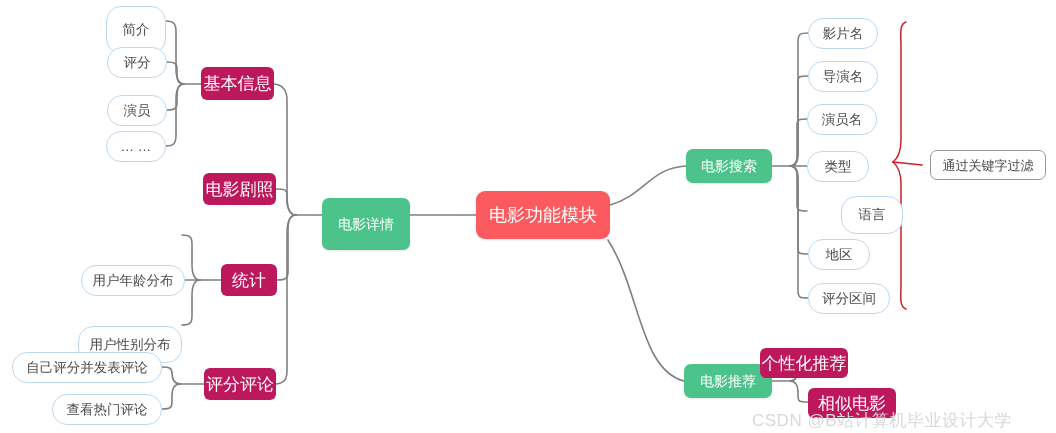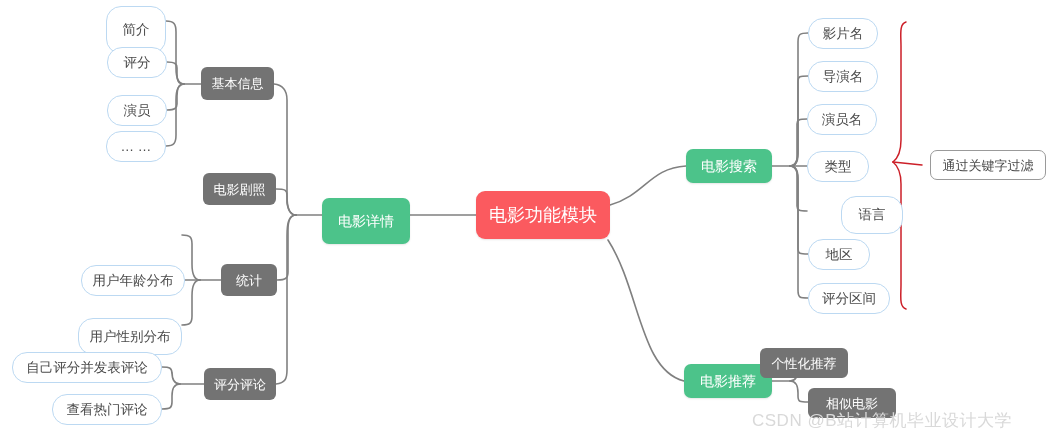--- a/index.html
+++ b/index.html
@@ -42,24 +42,24 @@
     box-shadow: 0 1px 2px rgba(0,0,0,0.10);
   }
   .node-green {
     background: #4cc38a;
     color: #ffffff;
     border-radius: 7px;
     font-size: 14px;
     box-shadow: 0 1px 2px rgba(0,0,0,0.10);
   }
   .node-orange {
-    background: #737373;
+    background: #be185d;
     color: #ffffff;
     border-radius: 6px;
-    font-size: 13px;
+    font-size: 17px;
     text-align: right;
   }
   .node-leaf {
     background: #ffffff;
     color: #4a4a4a;
     border: 1.4px solid #bcd9f2;
     border-radius: 15px;
     font-size: 13.5px;
   }
   .node-annot {
@@ -128,39 +128,39 @@
 
     <g fill="none" stroke="#cc1f28" stroke-width="1.5" stroke-linecap="round">
       <path d="M 906,22 C 899,24 901,35 901,46 L 901,140 C 901,152 898,158 893,162"></path>
       <path d="M 893,162 C 898,166 901,172 901,184 L 901,285 C 901,296 899,307 906,309"></path>
       <path d="M 893,162 L 922,165"></path>
     </g>
   </svg>
 
   <div class="node node-center" style="left:476px; top:191px; width:134px; height:48px;">电影功能模块</div>
 
-  <div class="node node-green" style="left:322px; top:198px; width:88px; height:46px;">电影详情</div>
+  <div class="node node-green" style="left:322px; top:198px; width:88px; height:52px;">电影详情</div>
   <div class="node node-green" style="left:686px; top:149px; width:86px; height:34px;">电影搜索</div>
   <div class="node node-green" style="left:684px; top:364px; width:88px; height:34px;">电影推荐</div>
 
   <div class="node node-orange" style="left:201px; top:67px; width:73px; height:33px;">基本信息</div>
   <div class="node node-orange" style="left:203px; top:173px; width:73px; height:32px;">电影剧照</div>
   <div class="node node-orange" style="left:221px; top:264px; width:56px; height:32px;">统计</div>
   <div class="node node-orange" style="left:204px; top:368px; width:72px; height:32px;">评分评论</div>
 
   <div class="node node-orange" style="left:760px; top:348px; width:88px; height:30px;">个性化推荐</div>
   <div class="node node-orange" style="left:808px; top:388px; width:88px; height:30px;">相似电影</div>
 
   <div class="node node-leaf" style="left:106px; top:6px; width:60px; height:48px;">简介</div>
   <div class="node node-leaf" style="left:107px; top:47px; width:60px; height:31px;">评分</div>
   <div class="node node-leaf" style="left:107px; top:95px; width:60px; height:31px;">演员</div>
   <div class="node node-leaf" style="left:106px; top:131px; width:60px; height:31px;">… …</div>
 
   <div class="node node-leaf" style="left:81px; top:265px; width:104px; height:31px;">用户年龄分布</div>
-  <div class="node node-leaf" style="left:78px; top:318px; width:104px; height:37px;text-align:center;">用户性别分布</div>
+  <div class="node node-leaf" style="left:78px; top:326px; width:104px; height:37px;text-align:center;">用户性别分布</div>
 
   <div class="node node-leaf" style="left:12px; top:352px; width:150px; height:31px;">自己评分并发表评论</div>
   <div class="node node-leaf" style="left:52px; top:394px; width:110px; height:31px;">查看热门评论</div>
 
   <div class="node node-leaf" style="left:808px; top:18px; width:70px; height:31px;">影片名</div>
   <div class="node node-leaf" style="left:808px; top:61px; width:70px; height:31px;">导演名</div>
   <div class="node node-leaf" style="left:807px; top:104px; width:70px; height:31px;">演员名</div>
   <div class="node node-leaf" style="left:807px; top:151px; width:62px; height:31px;">类型</div>
   <div class="node node-leaf" style="left:841px; top:196px; width:62px; height:38px;">语言</div>
   <div class="node node-leaf" style="left:808px; top:239px; width:62px; height:31px;">地区</div>

